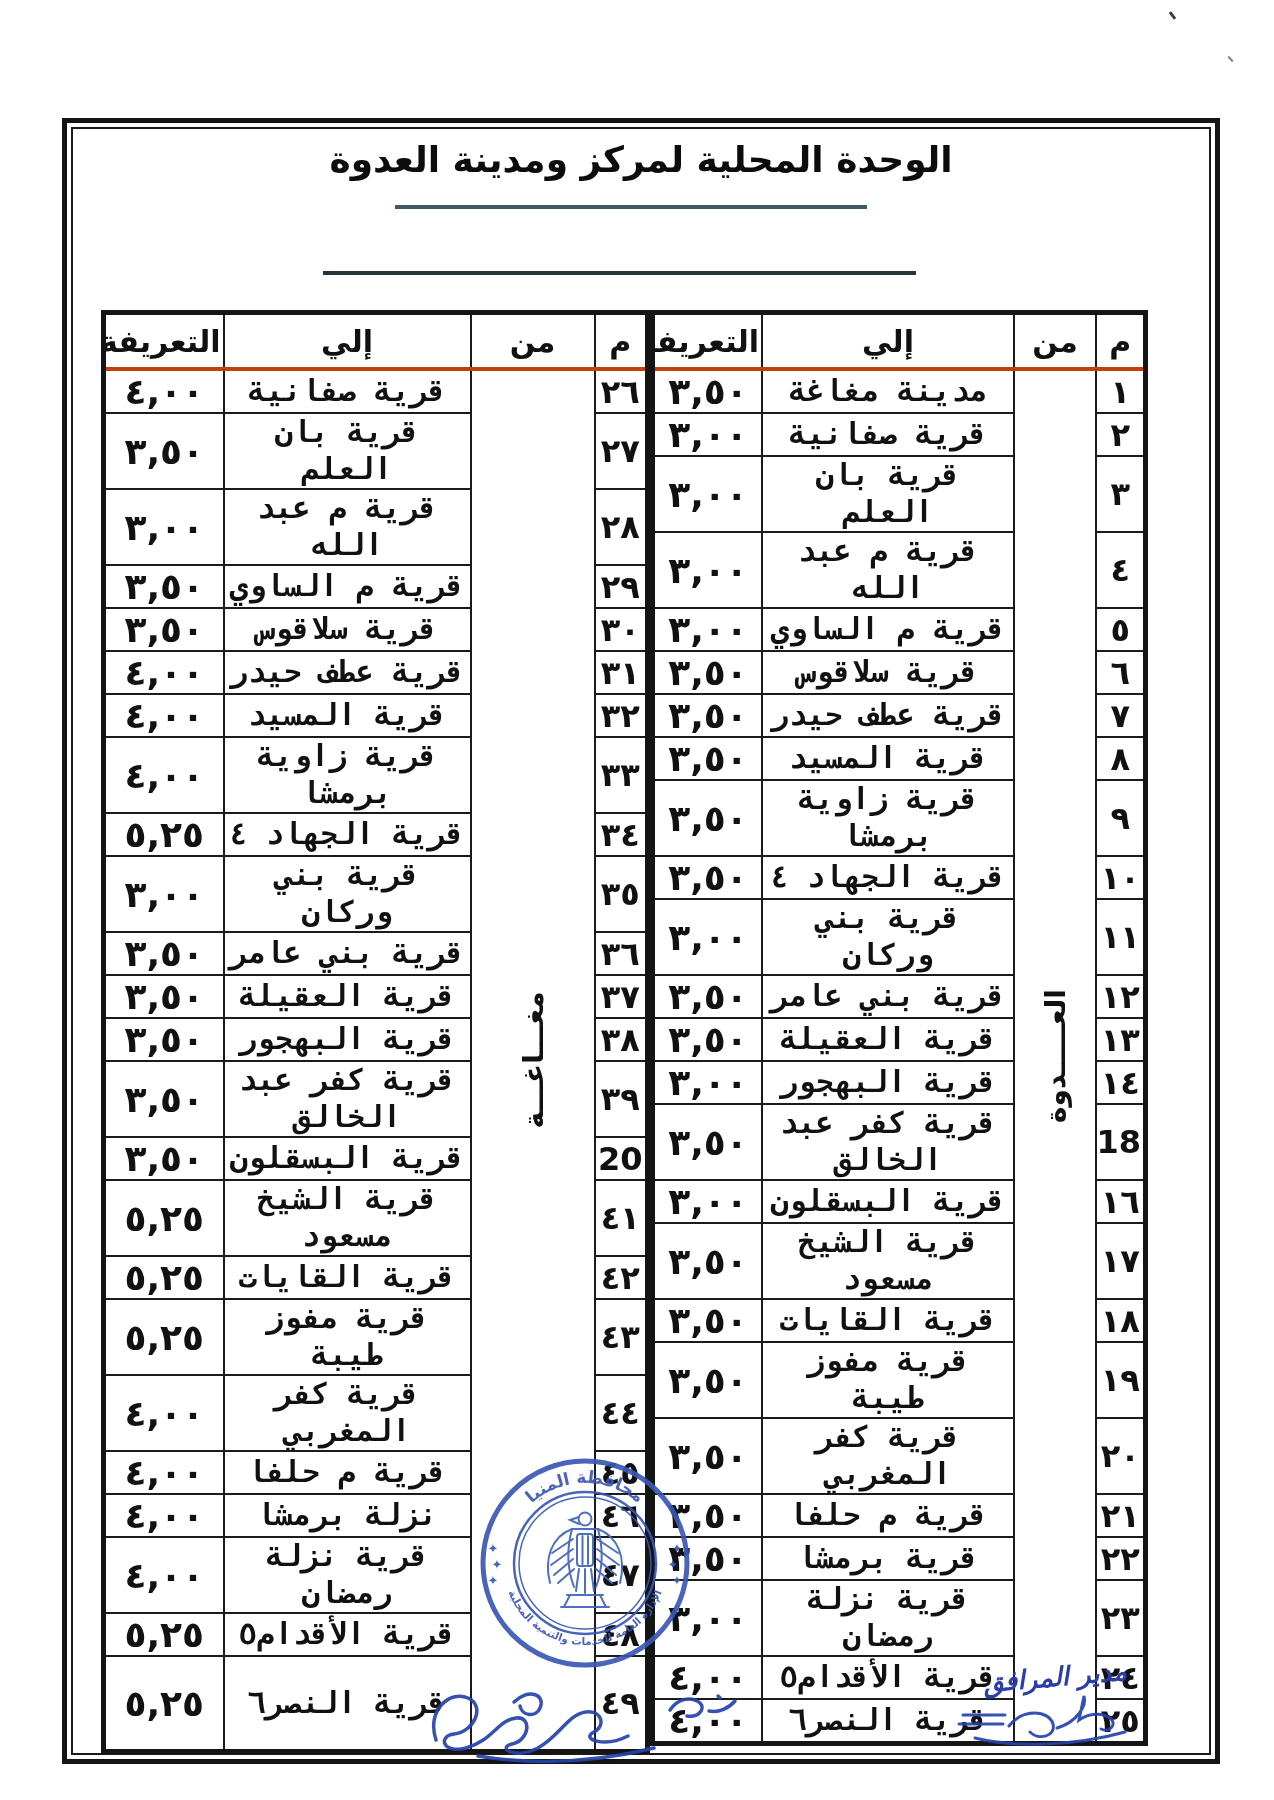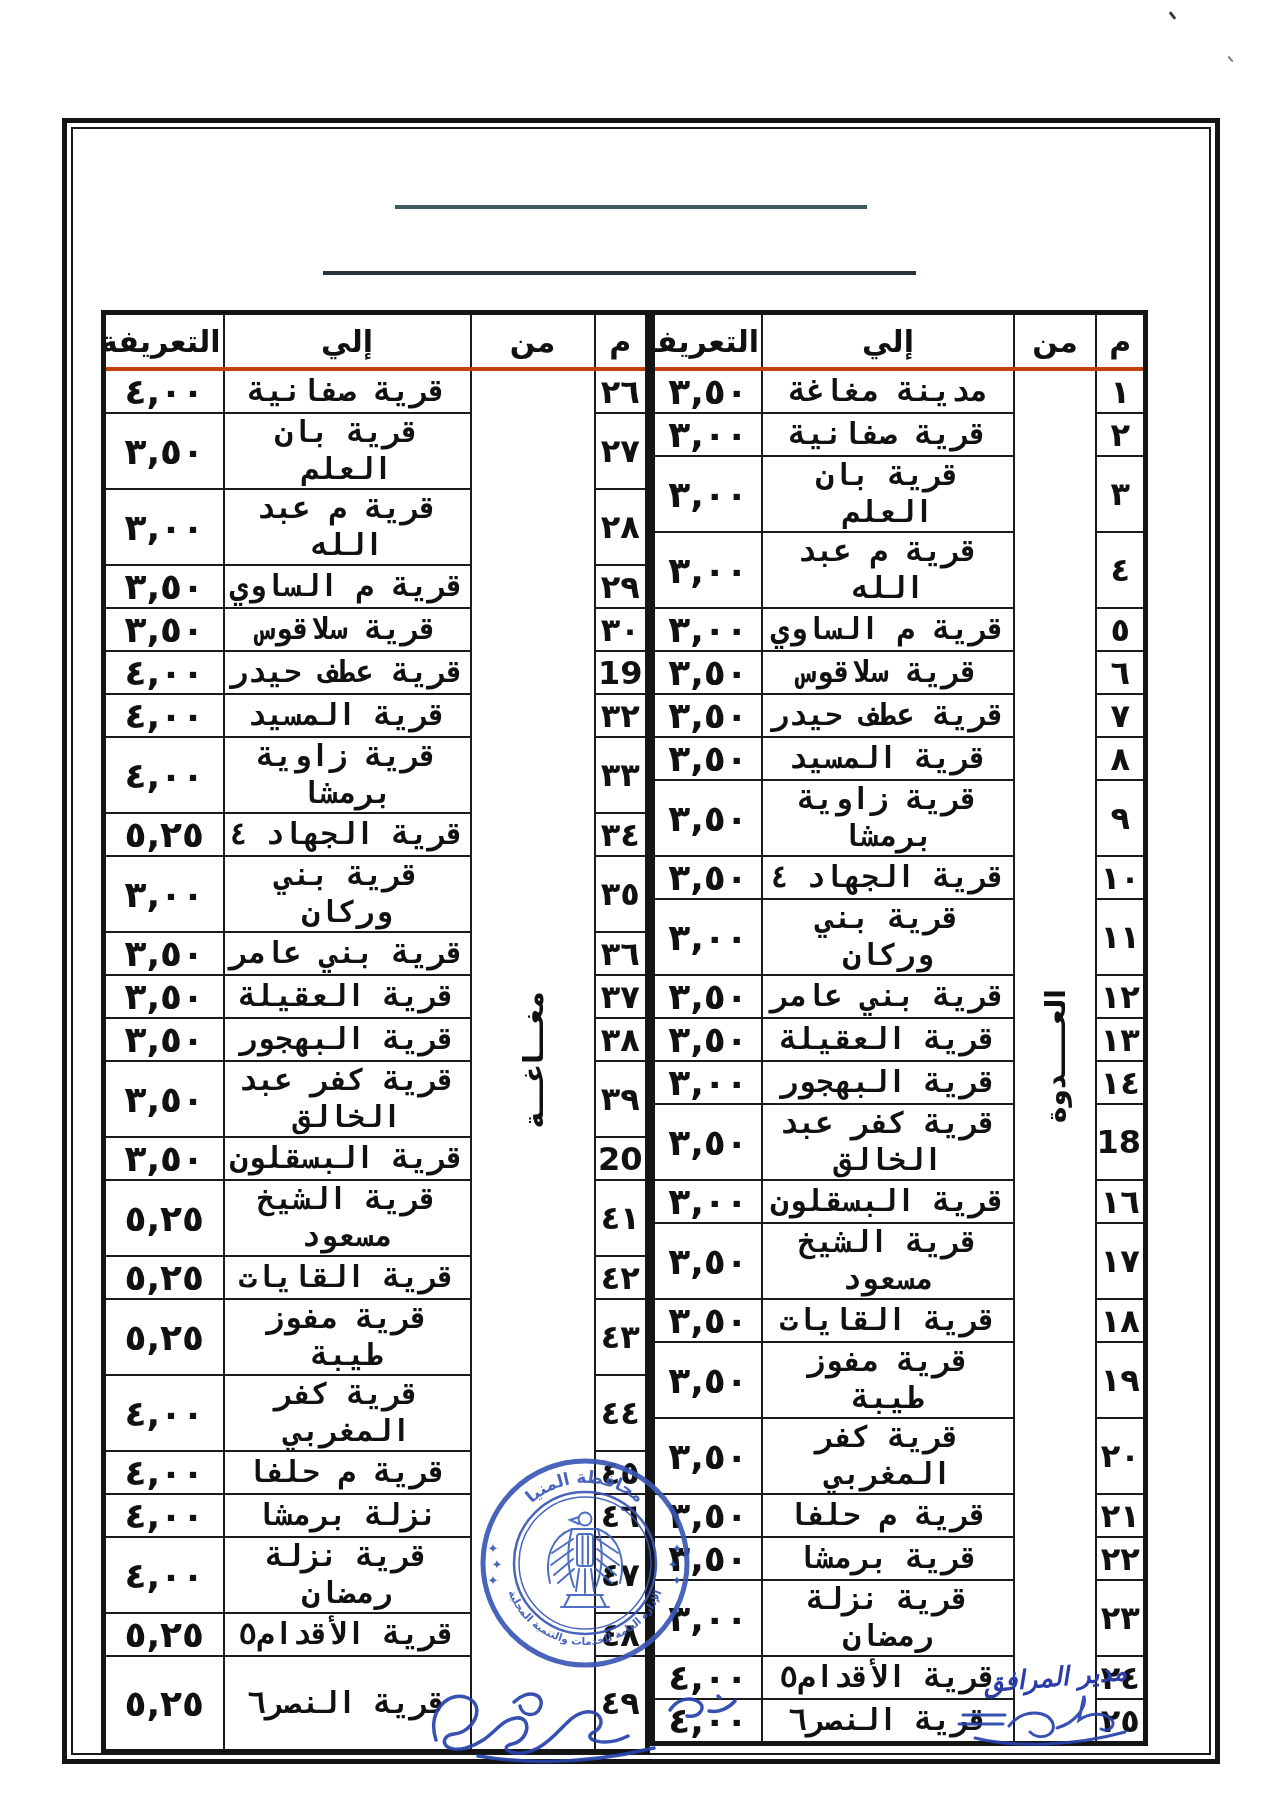--- a/index.html
+++ b/index.html
@@ -62,20 +62,21 @@
 <body>
 
 <div class="page">
 
   <span class="mark mark-1"></span>
   <span class="mark mark-2"></span>
 
   <div class="frame">
     <div class="frame-inner"></div>
 
+    <div class="title title-1">الوحدة المحلية لمركز ومدينة العدوة</div>
     <div class="uline uline-1"></div>
 
     <div class="uline uline-2"></div>
 
     <div class="table-wrap">
 
       <div class="half half-right">
         <table>
           <colgroup>
             <col style="width:49px">
@@ -263,21 +264,21 @@
                 <td class="c-no">٢٩</td>
                 <td class="c-to">قرية م الساوي</td>
                 <td class="c-fare">٣,٥٠</td>
               </tr>
               <tr>
                 <td class="c-no">٣٠</td>
                 <td class="c-to">قرية سلاقوس</td>
                 <td class="c-fare">٣,٥٠</td>
               </tr>
               <tr>
-                <td class="c-no">19</td>
+                <td class="c-no">٣١</td>
                 <td class="c-to">قرية عطف حيدر</td>
                 <td class="c-fare">٤,٠٠</td>
               </tr>
               <tr>
                 <td class="c-no">٣٢</td>
                 <td class="c-to">قرية المسيد</td>
                 <td class="c-fare">٤,٠٠</td>
               </tr>
               <tr>
                 <td class="c-no">٣٣</td>

